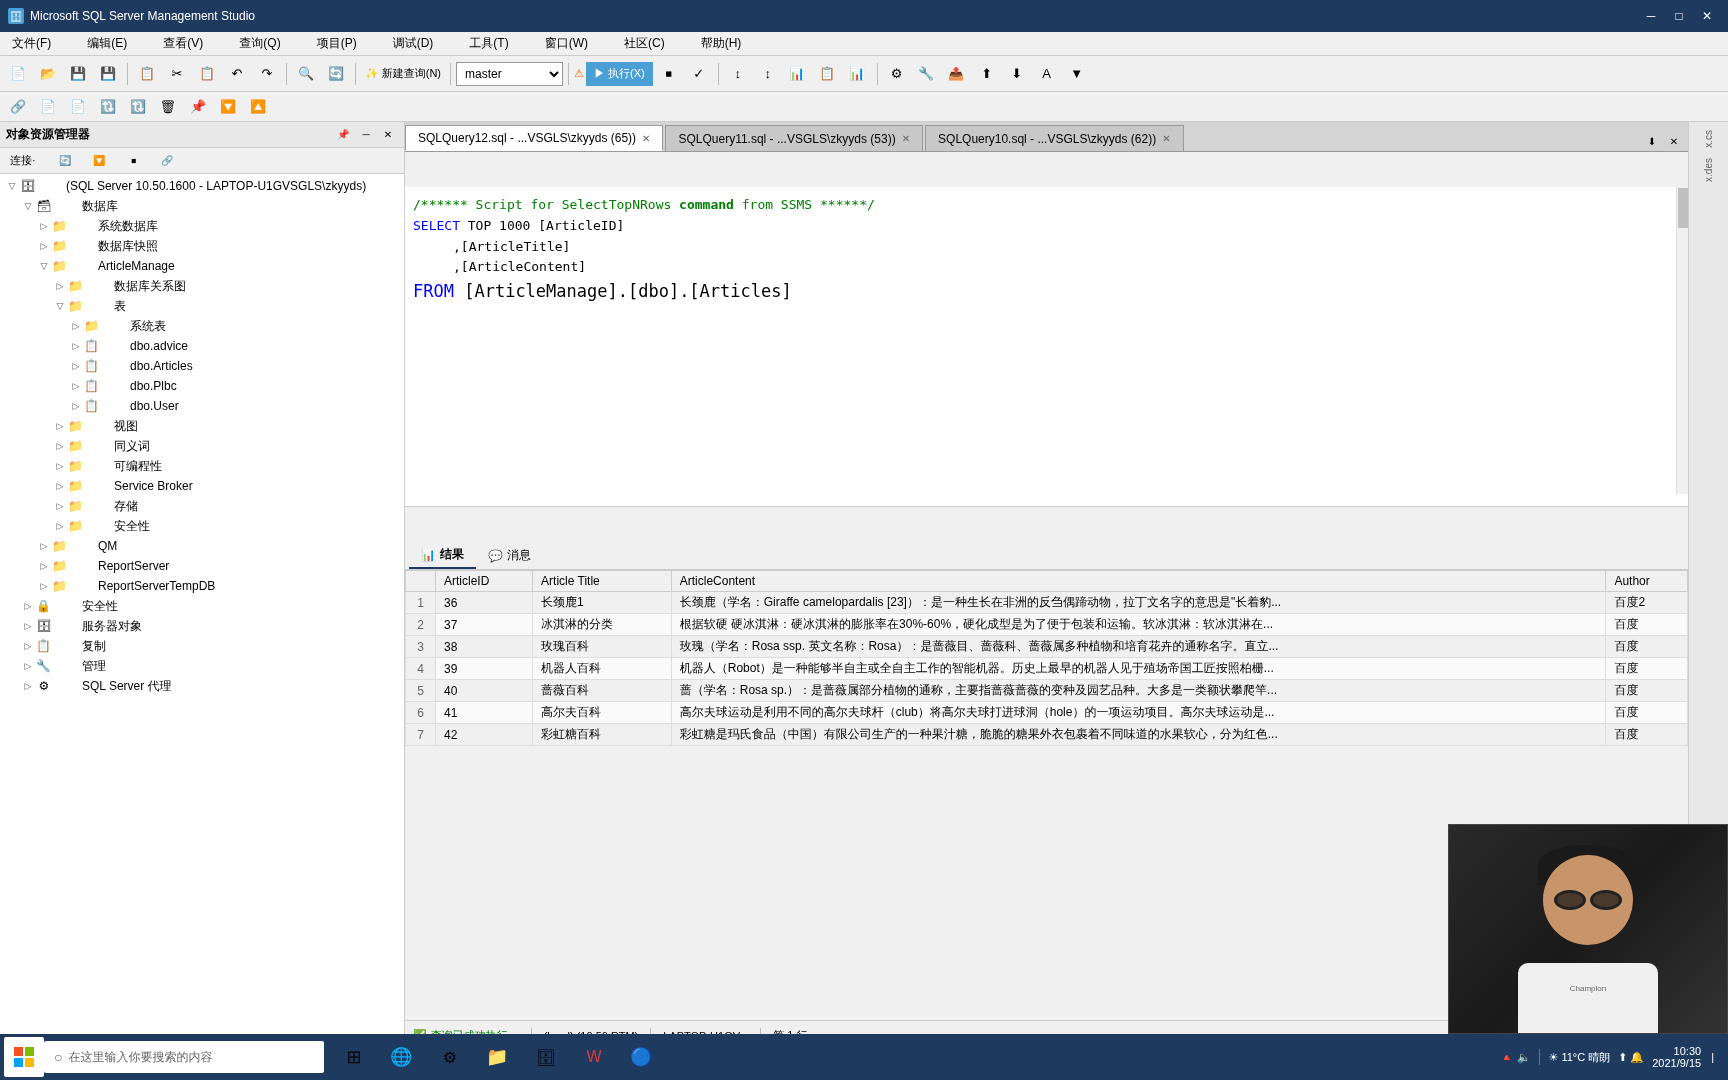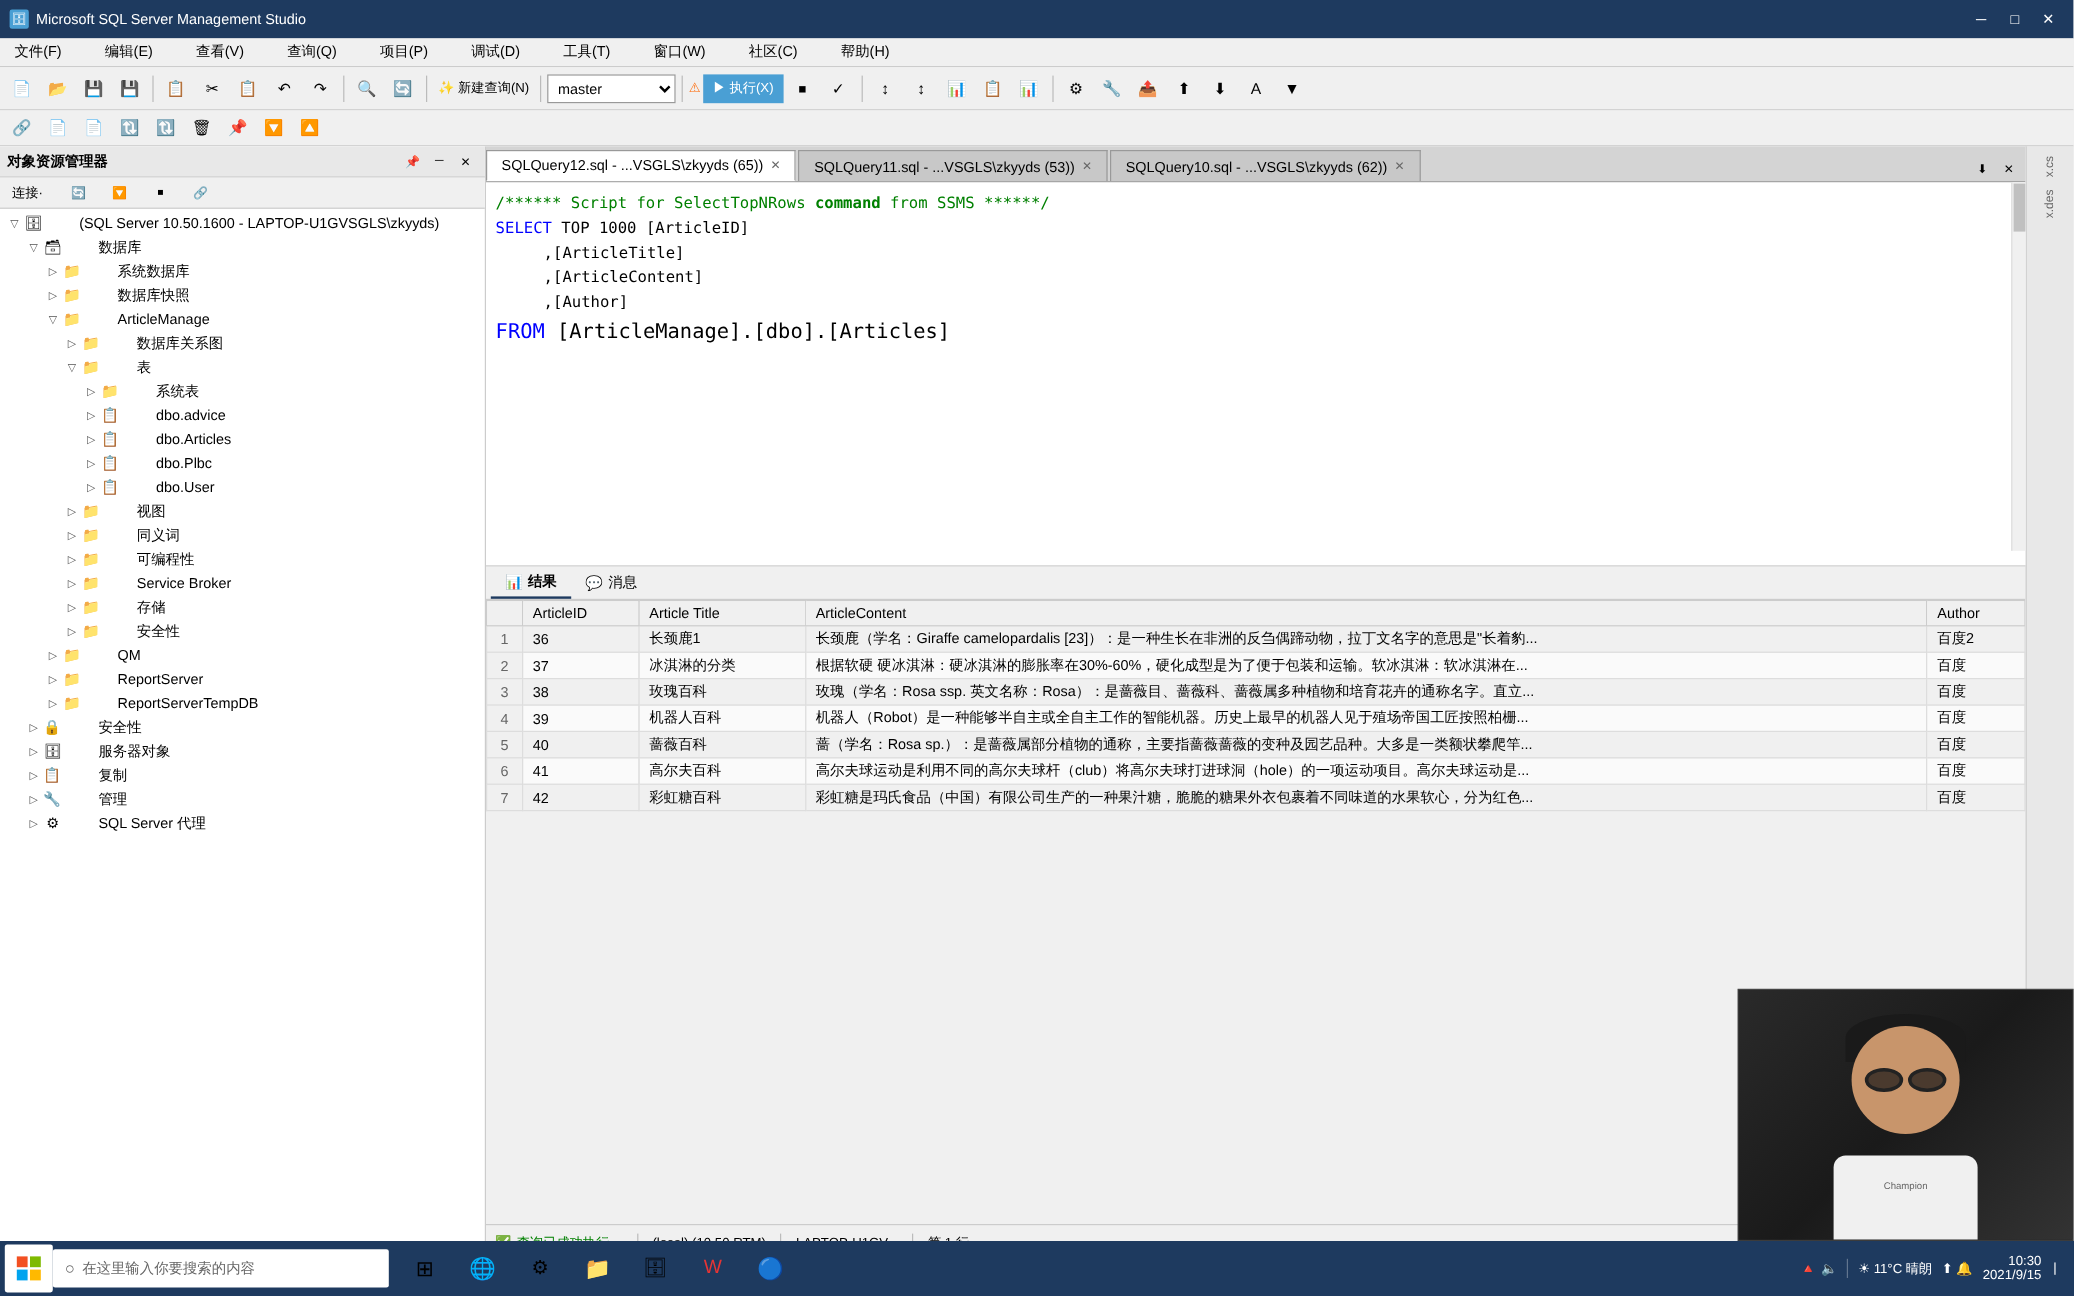--- a/index.html
+++ b/index.html
@@ -36,21 +36,21 @@
     .oe-controls { display: flex; gap: 2px; }
     .oe-btn { width: 20px; height: 20px; background: transparent; border: none; cursor: pointer; display: flex; align-items: center; justify-content: center; font-size: 10px; }
     .oe-toolbar { background: #f0f0f0; border-bottom: 1px solid #ccc; height: 26px; display: flex; align-items: center; padding: 0 4px; gap: 14px; }
     .oe-tree { flex: 1; overflow-y: auto; overflow-x: auto; padding: 2px 0; }
     .tree-item { display: flex; align-items: center; padding: 1px 0; cursor: pointer; white-space: nowrap; height: 20px; }
     .expand-icon { width: 16px; height: 16px; display: flex; align-items: center; justify-content: center; font-size: 9px; color: #555; flex-shrink: 0; }
     .folder-icon { width: 16px; height: 16px; display: flex; align-items: center; justify-content: center; flex-shrink: 0; }
     .tree-label { font-size: 12px; padding-left: 2px; margin-left: 28px; }
 
     
-    .right-panel { flex: 1; display: flex; flex-direction: column; overflow: hidden; }
+    .right-panel { flex: 1; display: flex; flex-direction: column; overflow: hidden; gap: 35px; }
 
     
     .tabs-bar { background: #d4d4d4; display: flex; align-items: flex-end; border-bottom: 1px solid #999; height: 30px; padding-top: 4px; overflow: hidden; }
     .tab { padding: 3px 12px; font-size: 12px; cursor: pointer; border: 1px solid #999; border-bottom: none; background: #c8c8c8; margin-right: 2px; height: 26px; display: flex; align-items: center; white-space: nowrap; }
     .tab.active { background: white; border-bottom: 1px solid white; z-index: 1; }
     .tab-close { margin-left: 6px; font-size: 10px; color: #666; }
     .tabs-controls { display: flex; align-items: center; margin-left: auto; padding-right: 4px; gap: 2px; }
     .tabs-ctrl-btn { width: 20px; height: 20px; background: transparent; border: none; cursor: pointer; font-size: 10px; }
 
     
@@ -89,21 +89,21 @@
     .taskbar-clock { text-align: right; }
     .sys-icons { display: flex; align-items: center; gap: 4px; }
 
     
     .webcam-overlay { position: fixed; bottom: 46px; right: 0; width: 280px; height: 210px; background: #1a1a1a; border: 1px solid #444; z-index: 50; display: flex; align-items: center; justify-content: center; }
     .webcam-person { width: 100%; height: 100%; background: linear-gradient(135deg, #2a2a2a 0%, #1a1a1a 50%, #333 100%); display: flex; align-items: center; justify-content: center; position: relative; }
     .webcam-face { width: 90px; height: 90px; border-radius: 50%; background: #c8956b; position: absolute; top: 30px; }
     .webcam-glasses { position: absolute; top: 65px; width: 80px; display: flex; gap: 4px; justify-content: center; }
     .glass-frame { width: 32px; height: 20px; border: 3px solid #222; border-radius: 50%; background: rgba(20,20,20,0.7); }
     .webcam-hair { position: absolute; top: 20px; width: 100px; height: 40px; background: #1a1a1a; border-radius: 50% 50% 0 0; }
-    .webcam-shirt { position: absolute; bottom: 0; width: 120px; height: 70px; background: #f0f0f0; border-radius: 10px 10px 0 0; }
+    .webcam-shirt { position: absolute; bottom: 0; width: 140px; height: 70px; background: #f0f0f0; border-radius: 10px 10px 0 0; }
     .webcam-shirt-logo { position: absolute; bottom: 40px; left: 50%; transform: translateX(-50%); font-size: 8px; color: #666; }
 
     
     .right-sidebar { width: 40px; background: #e8e8e8; border-left: 1px solid #ccc; display: flex; flex-direction: column; align-items: center; padding: 4px 0; gap: 2px; flex-shrink: 0; }
 
     
     .vert-label { writing-mode: vertical-rl; font-size: 10px; color: #666; transform: rotate(180deg); padding: 4px 2px; cursor: pointer; }
 
     
     .bottom-statusbar { background: #007ACC; height: 22px; display: flex; align-items: center; padding: 0 8px; color: white; font-size: 11px; gap: 16px; }
@@ -403,23 +403,20 @@
           <span style="font-family: Consolas, monospace; font-size:13px;">
             <span style="color:#0000ff;">SELECT</span>
             <span style="color:#000;"> TOP 1000 [ArticleID]</span>
           </span>
         </div>
         <div class="sql-line">
           <span style="font-family: Consolas, monospace; font-size:13px; padding-left: 40px; text-align: right;">,[ArticleTitle]</span>
         </div>
         <div class="sql-line">
           <span style="font-family: Consolas, monospace; font-size:13px; padding-left: 40px;">,[ArticleContent]</span>
-        </div>
-        <div class="sql-line">
-          <span style="font-family: Consolas, monospace; font-size:13px; padding-left: 40px;">,[Author]</span>
         </div>
         <div class="sql-line">
           <span style="font-family: Consolas, monospace; font-size:17px;">
             <span style="color:#0000ff;">  FROM</span>
             <span style="color:#000;"> [ArticleManage].[dbo].[Articles]</span>
           </span>
         </div>
       </div>
 
       <div style="position:absolute; right:0; top:0; bottom:12px; width:12px; background:#f0f0f0; border-left:1px solid #ddd;">

